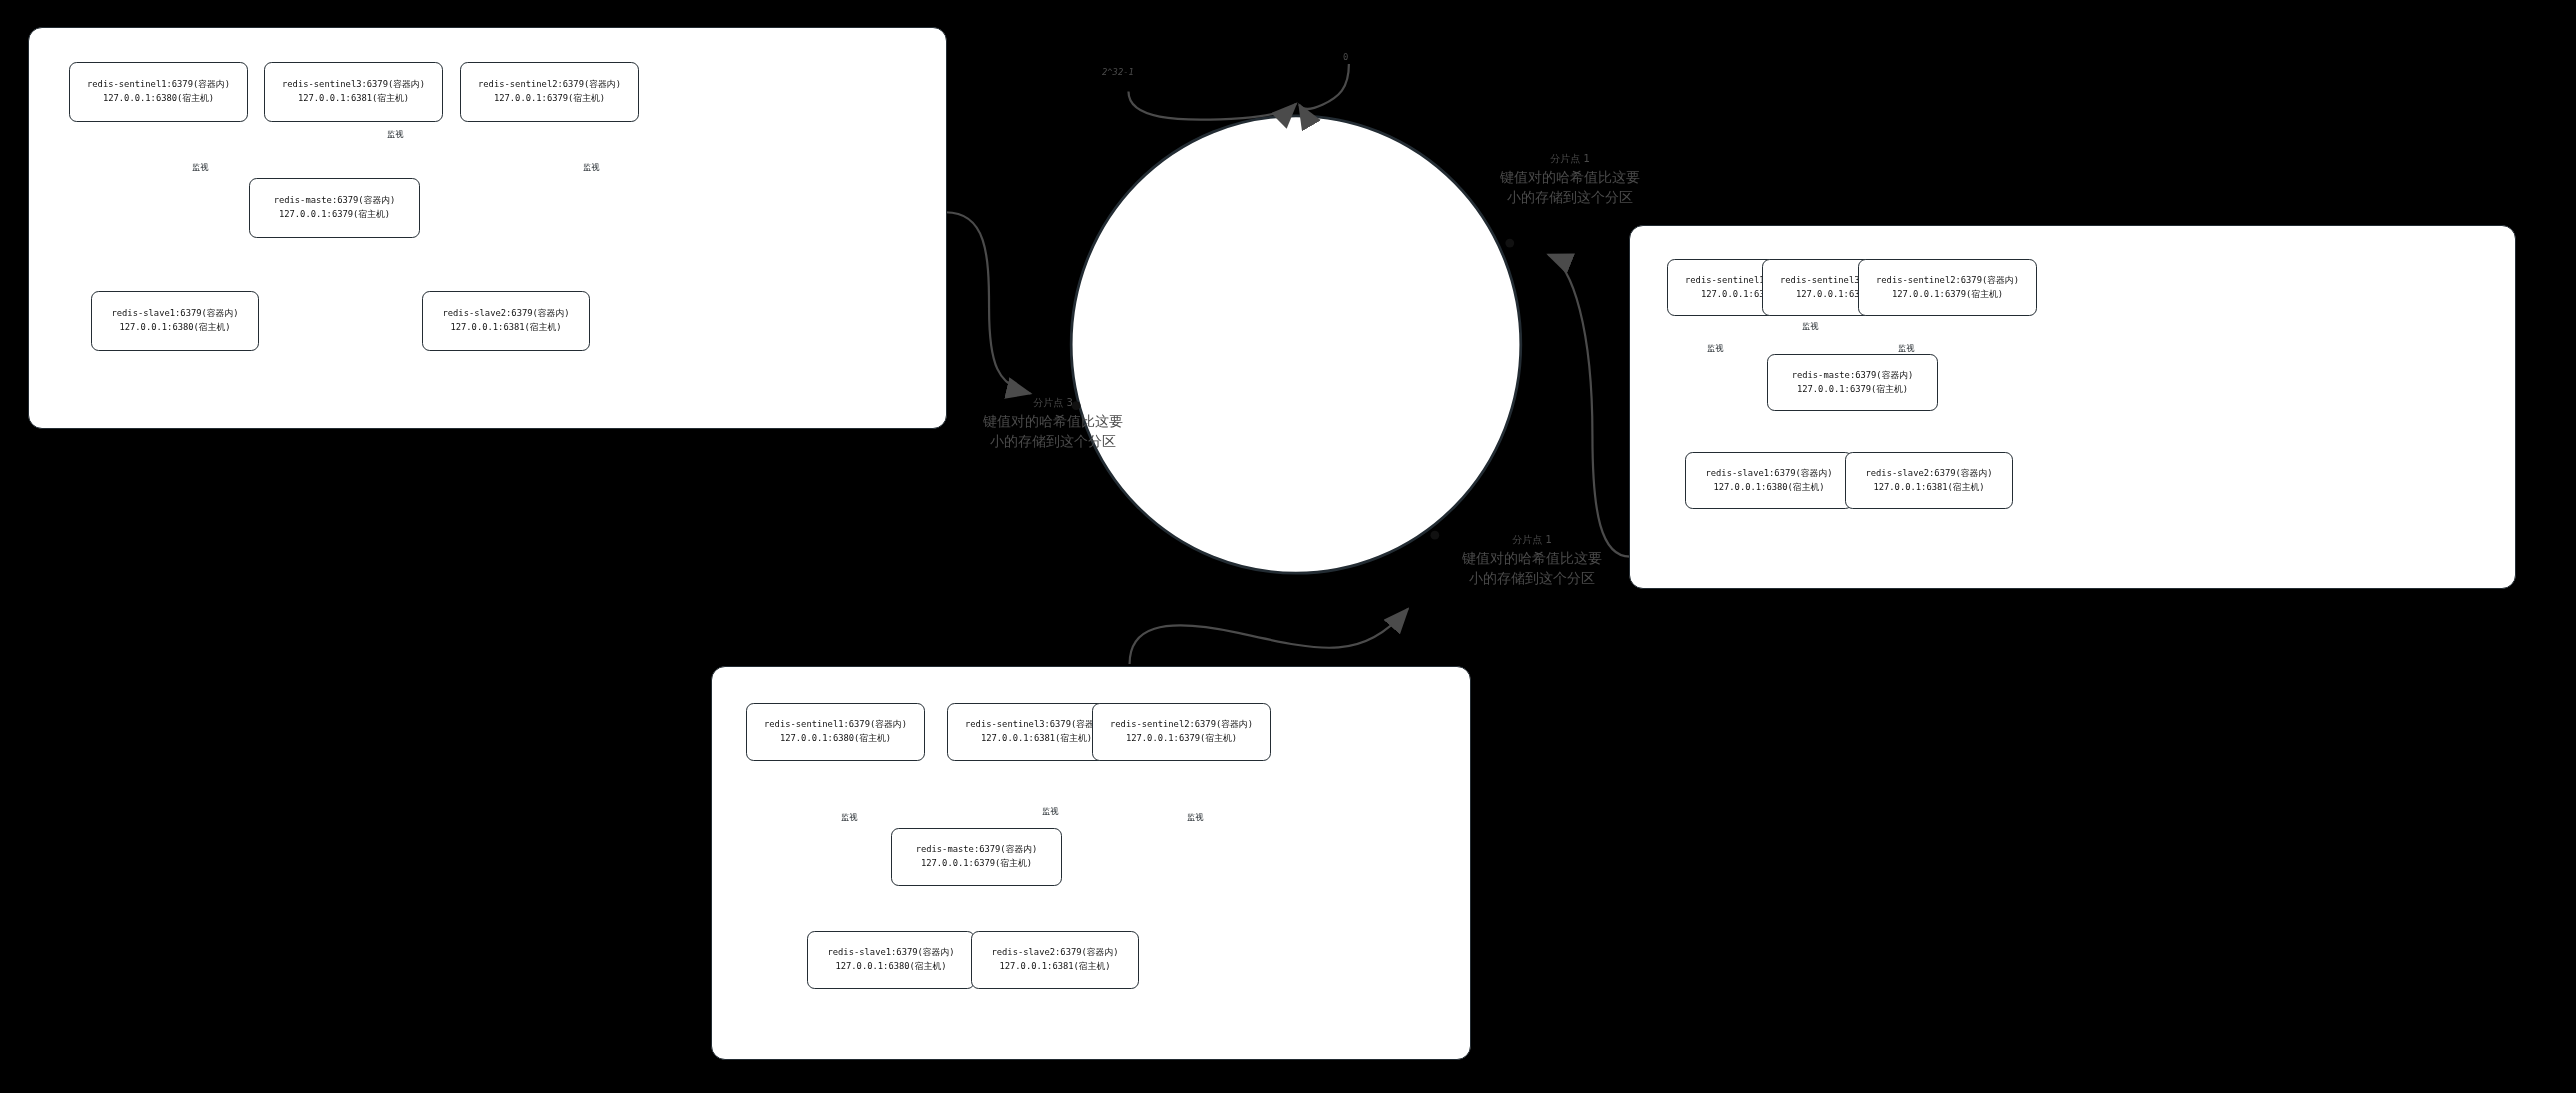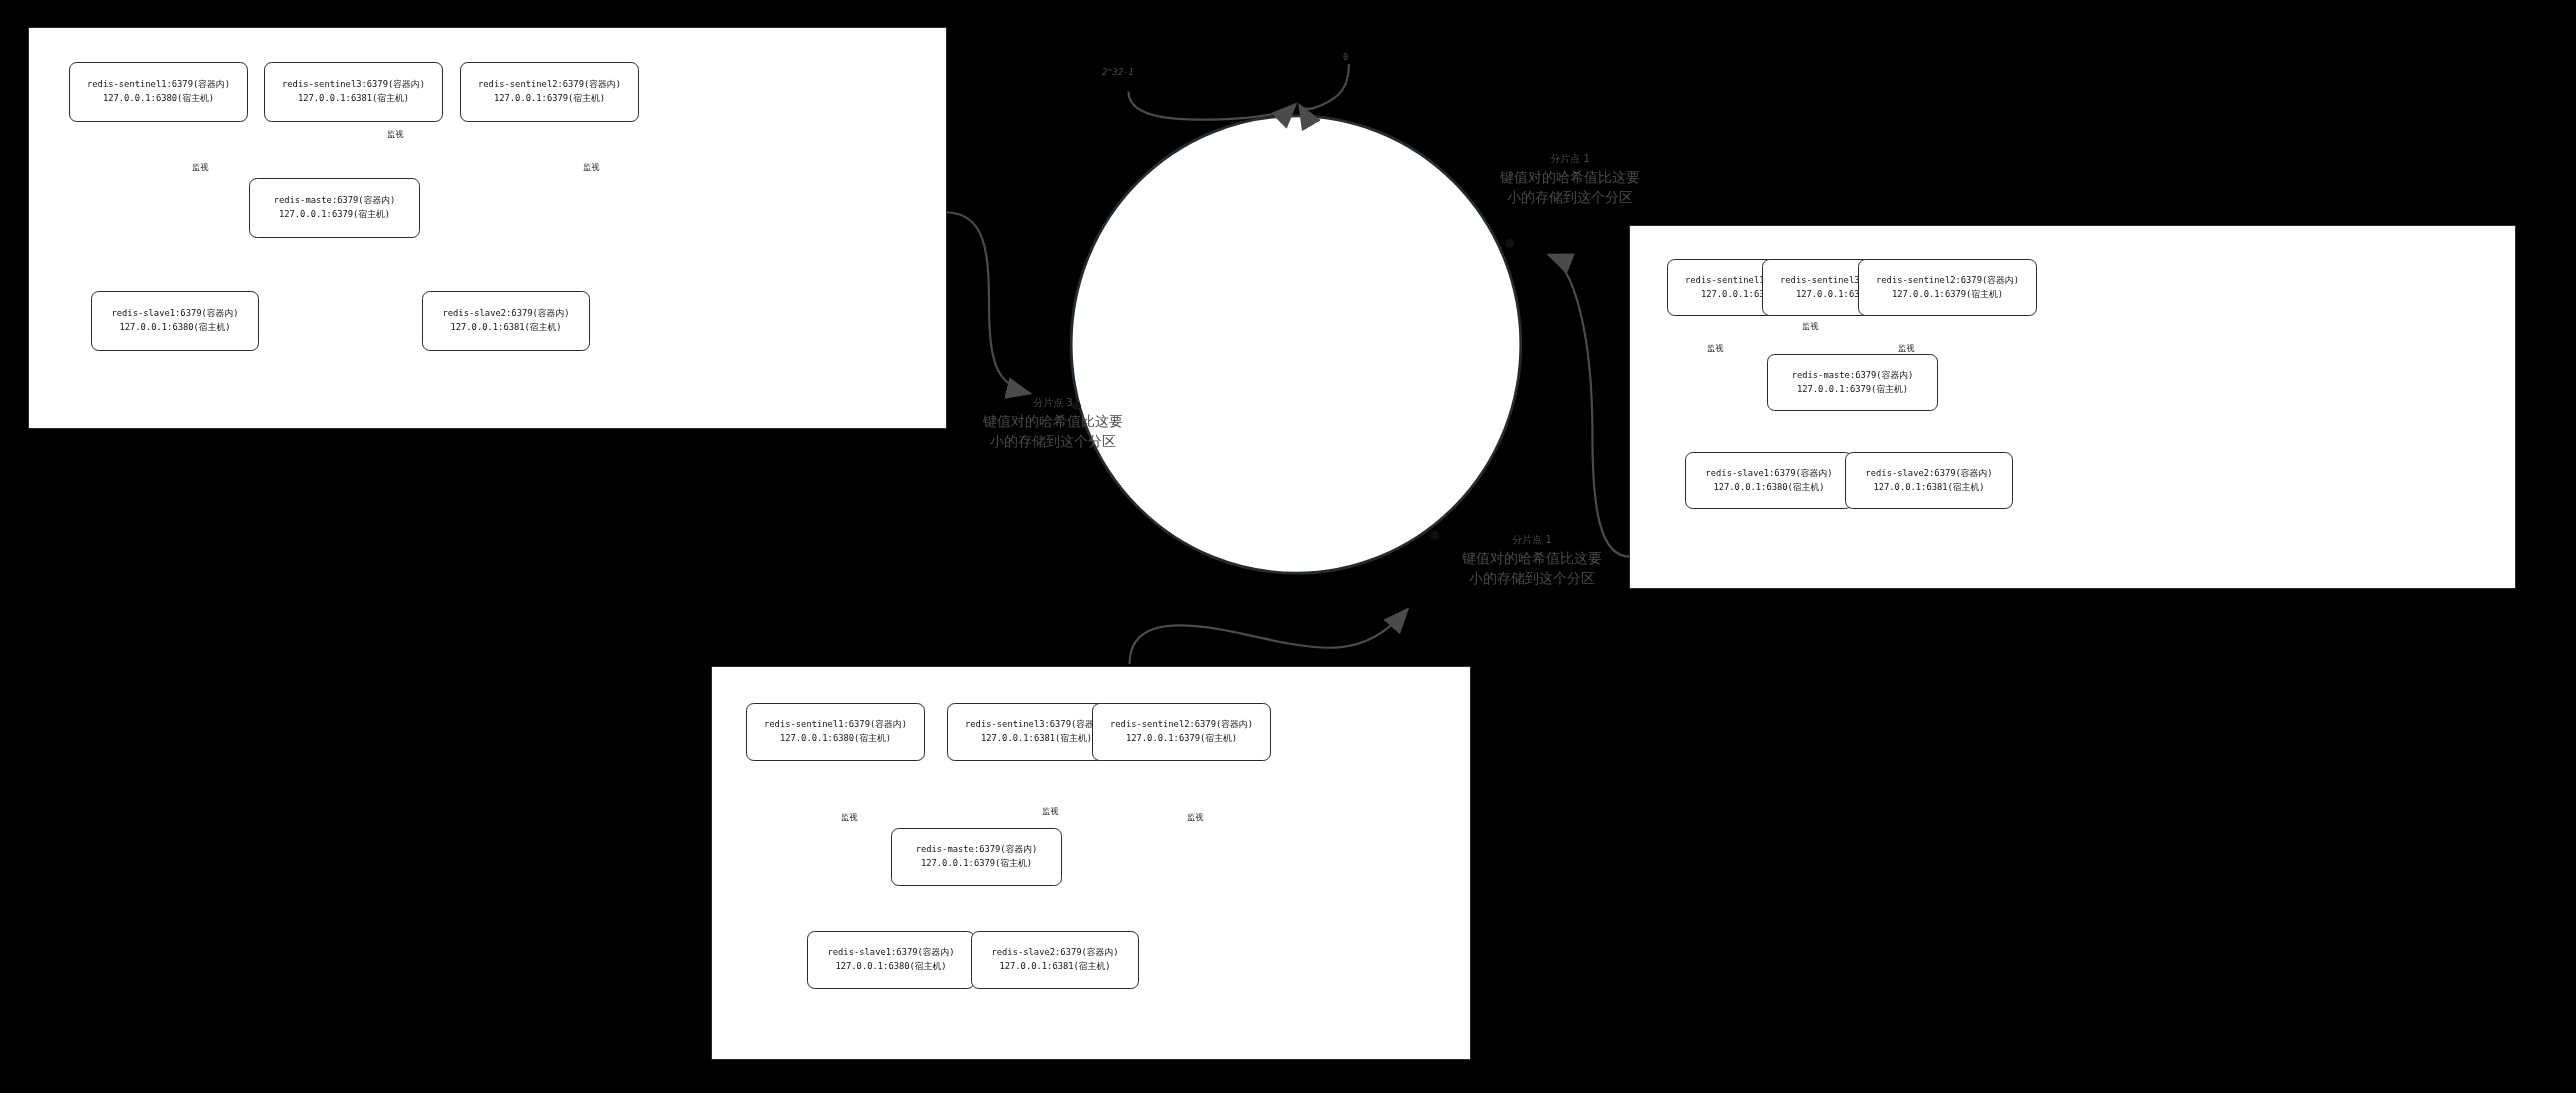--- a/index.html
+++ b/index.html
@@ -1,21 +1,21 @@
 <!DOCTYPE html>
 <html style="font-size:8.8px"><head>
 <meta charset="utf-8">
 <style>
   html,body{margin:0;padding:0;background:#000;}
   body{width:2576px;height:1094px;position:relative;overflow:hidden;
        font-family:"DejaVu Sans Mono","Liberation Mono",monospace;}
   #stage{position:absolute;left:0;top:0;width:2576px;height:1094px;}
   svg#wires{position:absolute;left:0;top:0;width:2576px;height:1094px;pointer-events:none;}
 
-  .panel{position:absolute;background:#fff;border:1.7px solid #232c33;border-radius:0;box-sizing:border-box;}
+  .panel{position:absolute;background:#fff;border:1.7px solid #232c33;border-radius:14px;box-sizing:border-box;}
   #panel-left  {left:28px;  top:27px;   width:919px; height:402px;}
   #panel-right {left:1629px;top:225px;  width:887px; height:364px;}
   #panel-bottom{left:711px;top:666px; width:760px; height:394px;}
 
   .node{position:absolute;background:#fff;border:1.7px solid #232c33;border-radius:7.7px;
         box-sizing:border-box;display:flex;flex-direction:column;align-items:center;
         justify-content:center;text-align:center;color:#111;}
   .node .l1,.node .l2{white-space:nowrap;line-height:1.55;}
 
   

